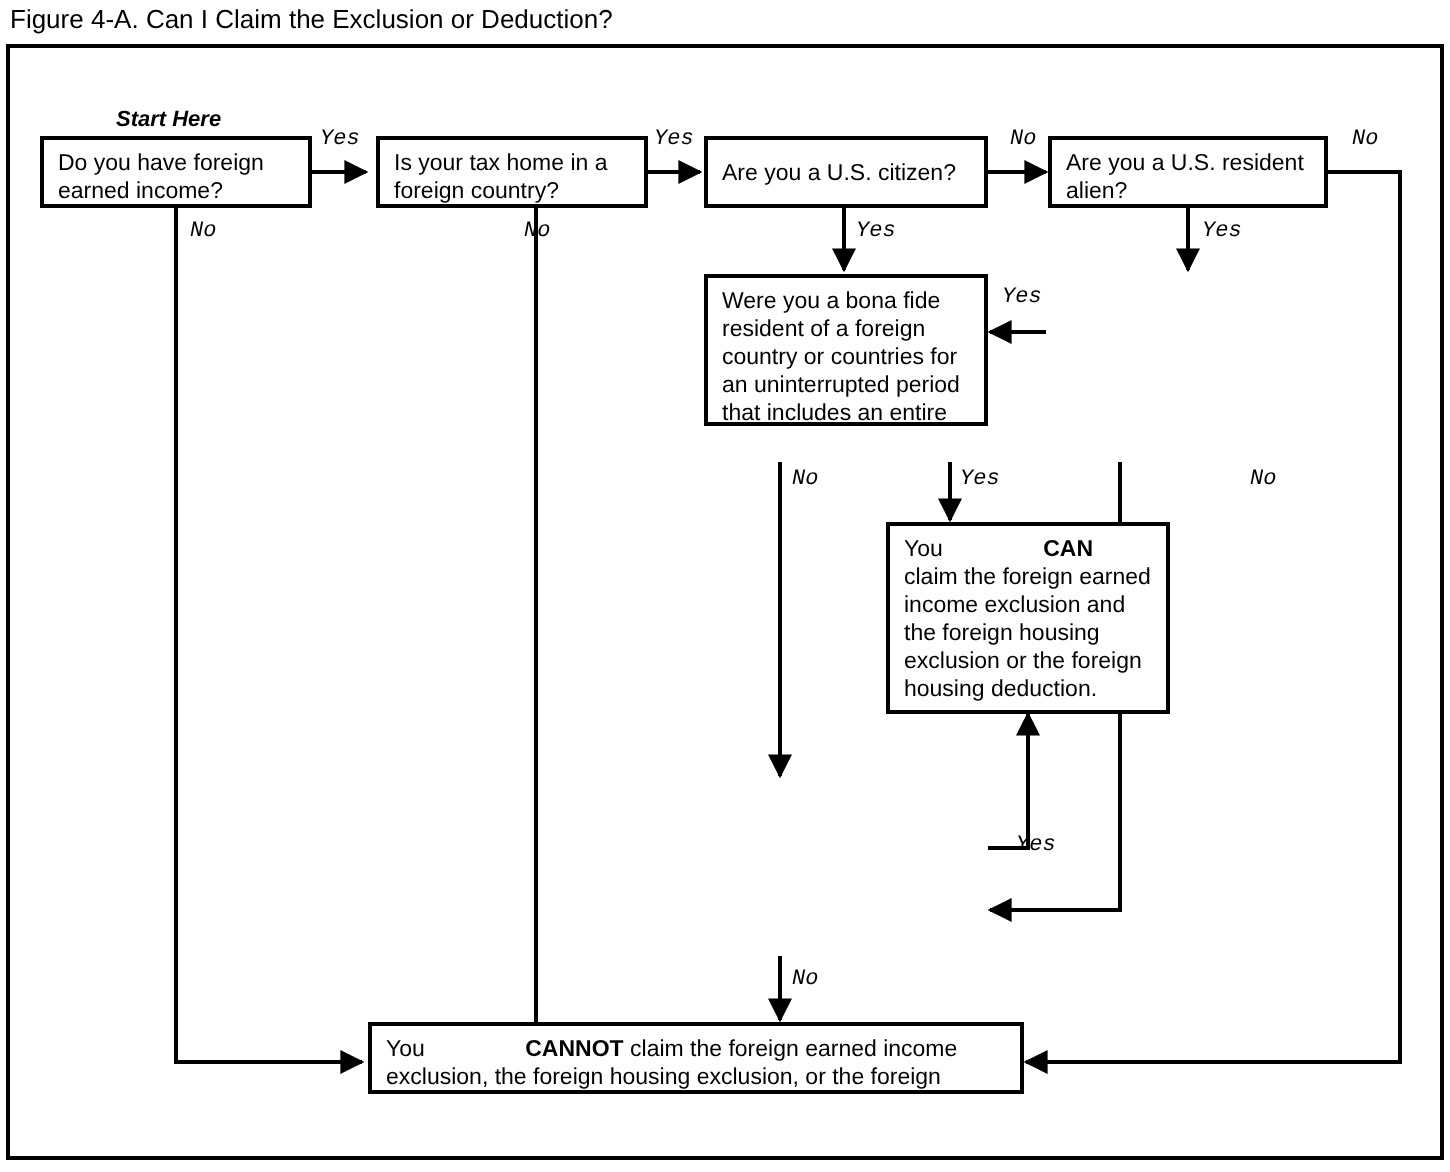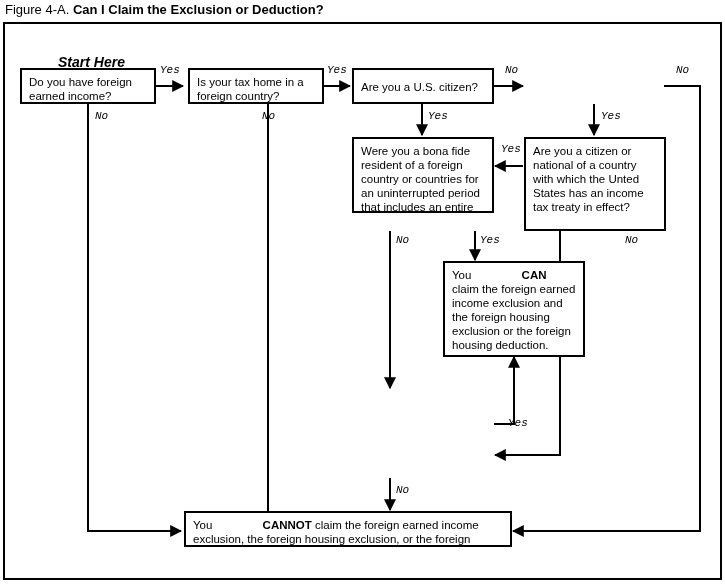--- a/index.html
+++ b/index.html
@@ -24,21 +24,21 @@
     left: 5px;
     top: 2px;
     font-size: 13px;
     line-height: 16px;
     white-space: nowrap;
   }
   #caption .cap-num {
     font-weight: normal;
   }
   #caption .cap-title {
-    font-weight: bold;
+    font-weight: normal;
   }
   
   #frame {
     position: absolute;
     left: 3px;
     top: 22px;
     width: 719px;
     height: 558px;
     border: 2px solid #000000;
     box-sizing: border-box;
@@ -71,21 +71,21 @@
     font-size: 11px;
     font-style: italic;
     font-family: Liberation Mono, monospace;
     white-space: nowrap;
     background: transparent;
     line-height: 12px;
   }
   
   #start-here {
     position: absolute;
-    font-size: 14px;
+    font-size: 11px;
     font-weight: bold;
     font-style: italic;
     white-space: nowrap;
   }
 </style>
 </head>
 <body>
 
 <div id="page">
 
@@ -141,28 +141,28 @@
   </div>
 
   <div class="node" style="left:188px; top:68px; width:136px; height:36px;">
     <span>Is your tax home in a foreign country?</span>
   </div>
 
   <div class="node" style="left:352px; top:68px; width:142px; height:36px; display:flex; align-items:center;">
     <span>Are you a U.S. citizen?</span>
   </div>
 
+  <div class="node" style="left:524px; top:68px; width:140px; height:36px;">
+    <span>Are you a U.S. resident alien?</span>
+  </div>
 
   <div class="node" style="left:352px; top:137px; width:142px; height:76px;">
     <span>Were you a bona fide resident of a foreign country or countries for an uninterrupted period that includes an entire tax year?</span>
   </div>
 
-  <div class="node" style="left:524px; top:137px; width:142px; height:94px;">
-    <span>Are you a citizen or national of a country with which the Unted States has an income tax treaty in effect?</span>
-  </div>
 
   <div class="node" style="left:443px; top:261px; width:142px; height:96px;">
     <span>You </span><b>CAN</b><span> claim the foreign earned income exclusion and the foreign housing exclusion or the foreign housing deduction.</span>
   </div>
 
 
   <div class="node" style="left:184px; top:511px; width:328px; height:36px;">
     <span>You </span><b>CANNOT</b><span> claim the foreign earned income exclusion, the foreign housing exclusion, or the foreign housing deduction.</span>
   </div>
 

